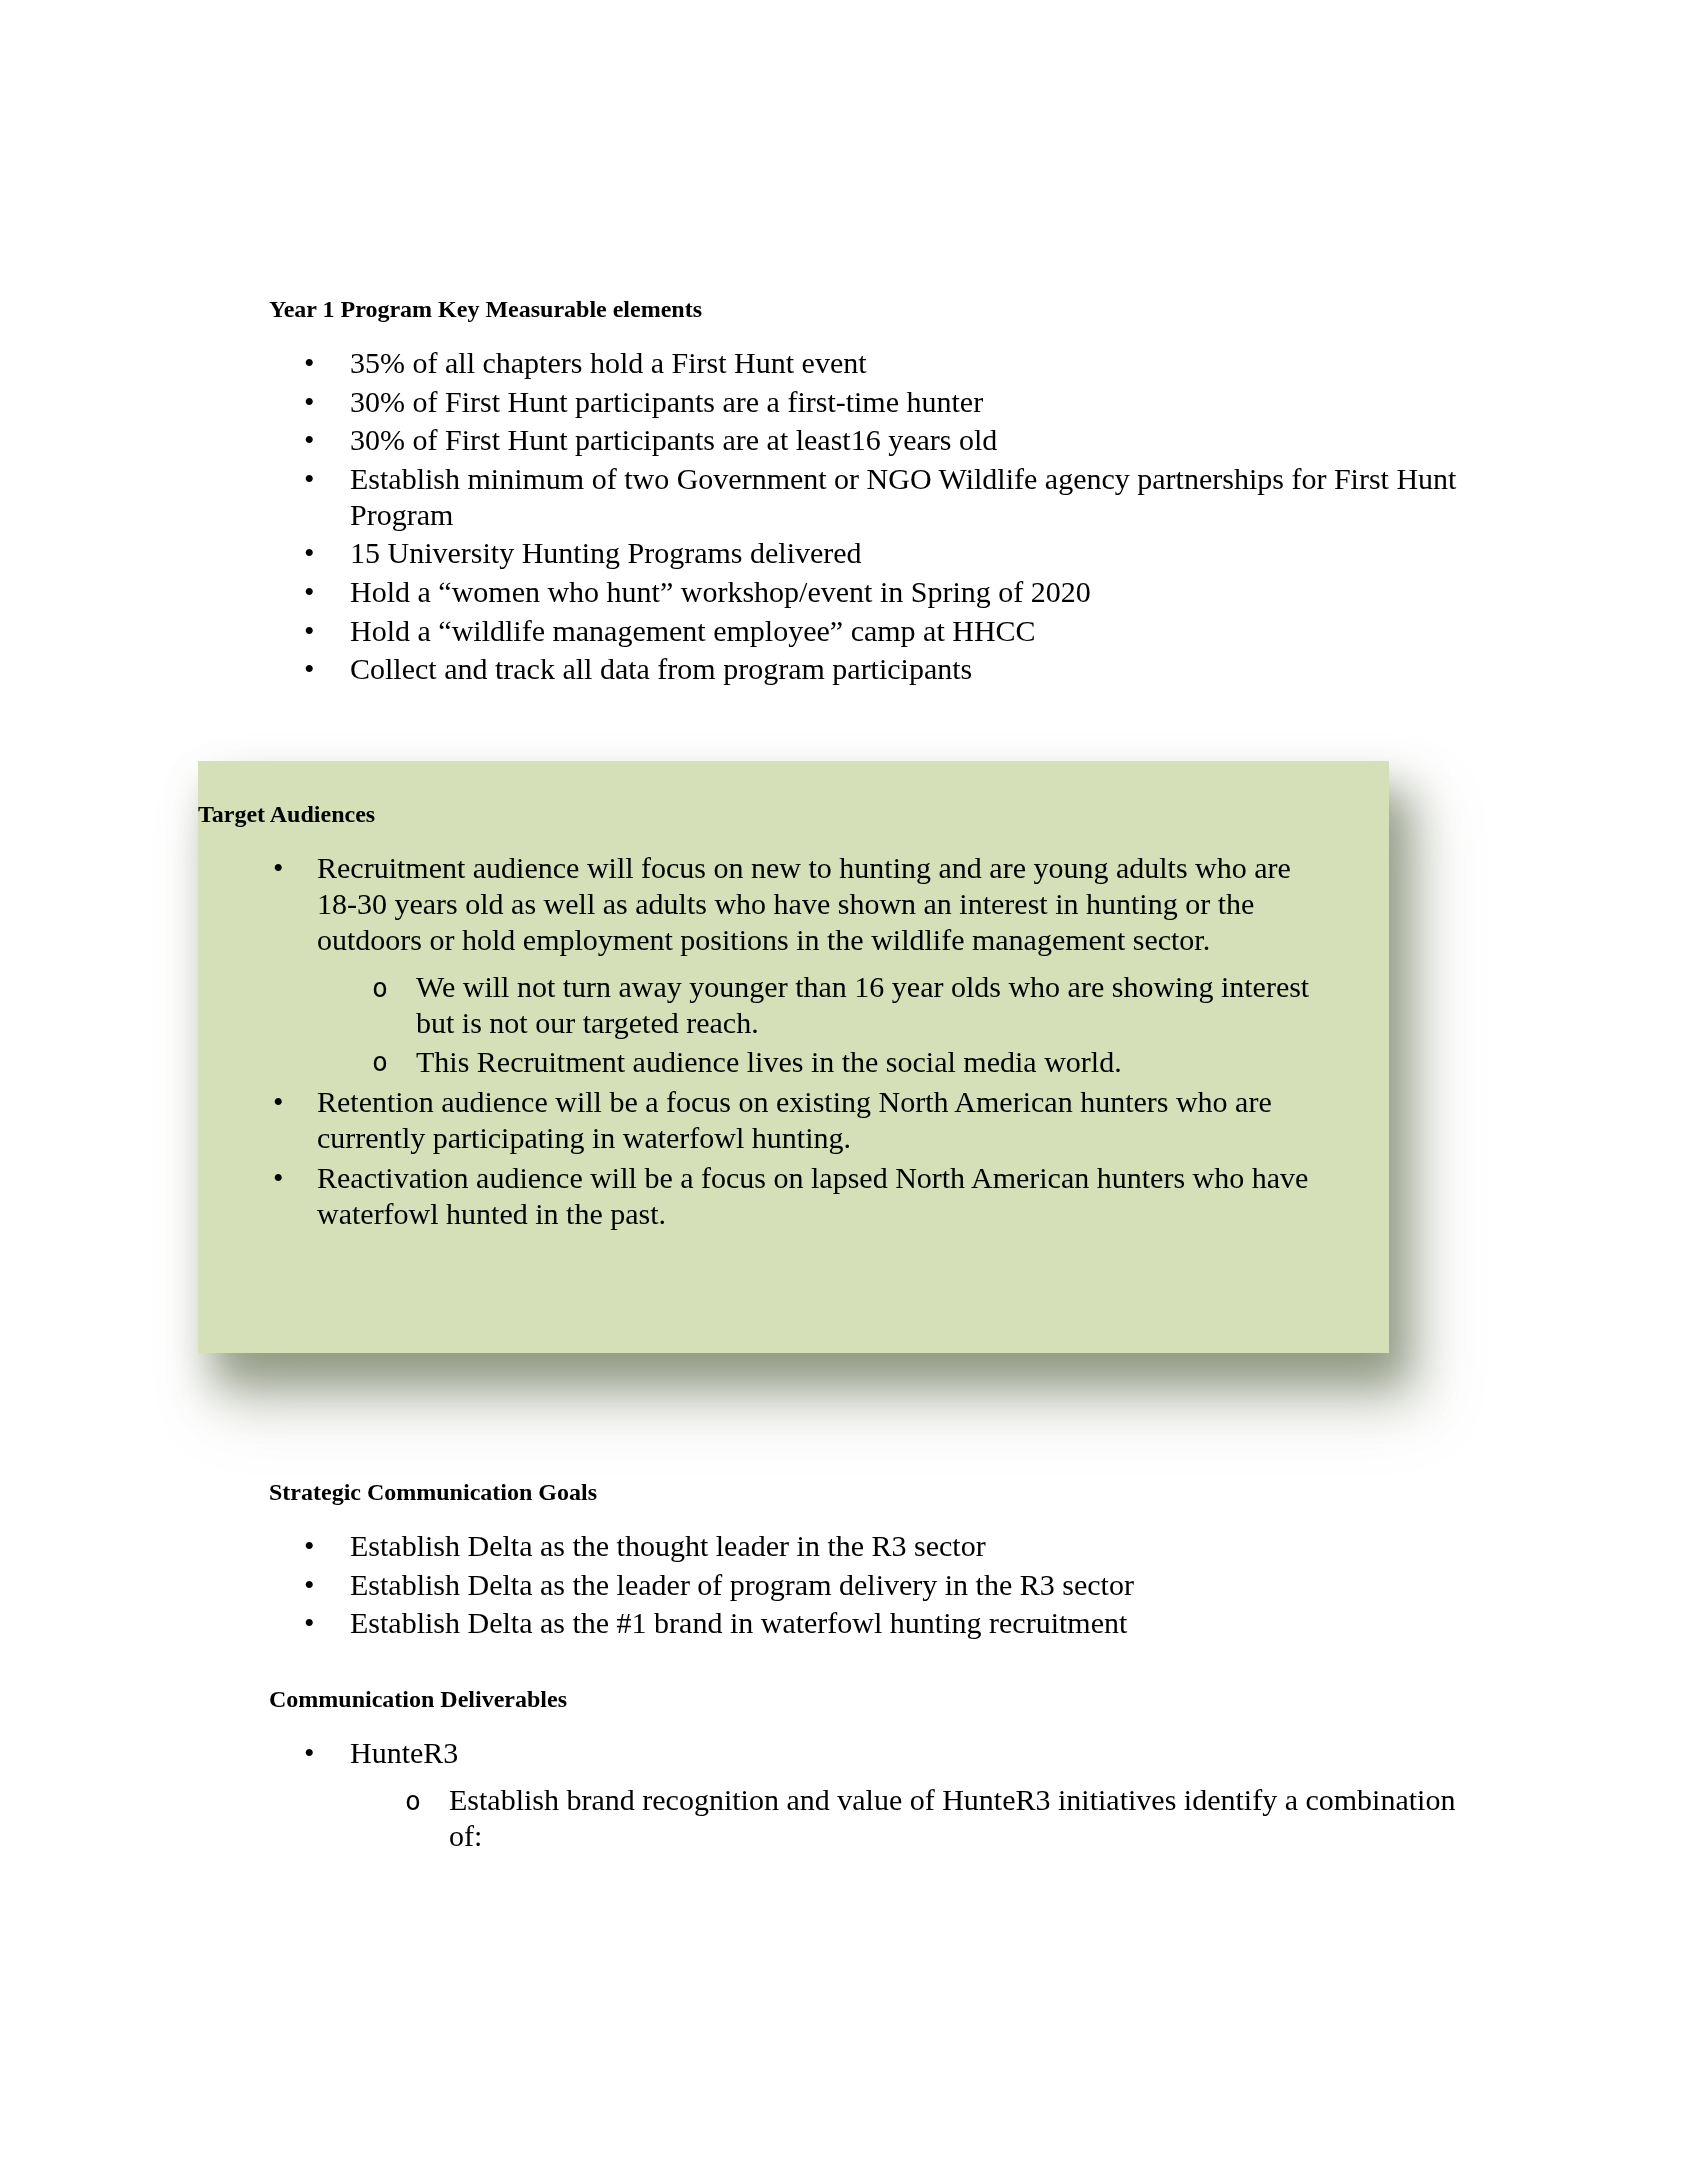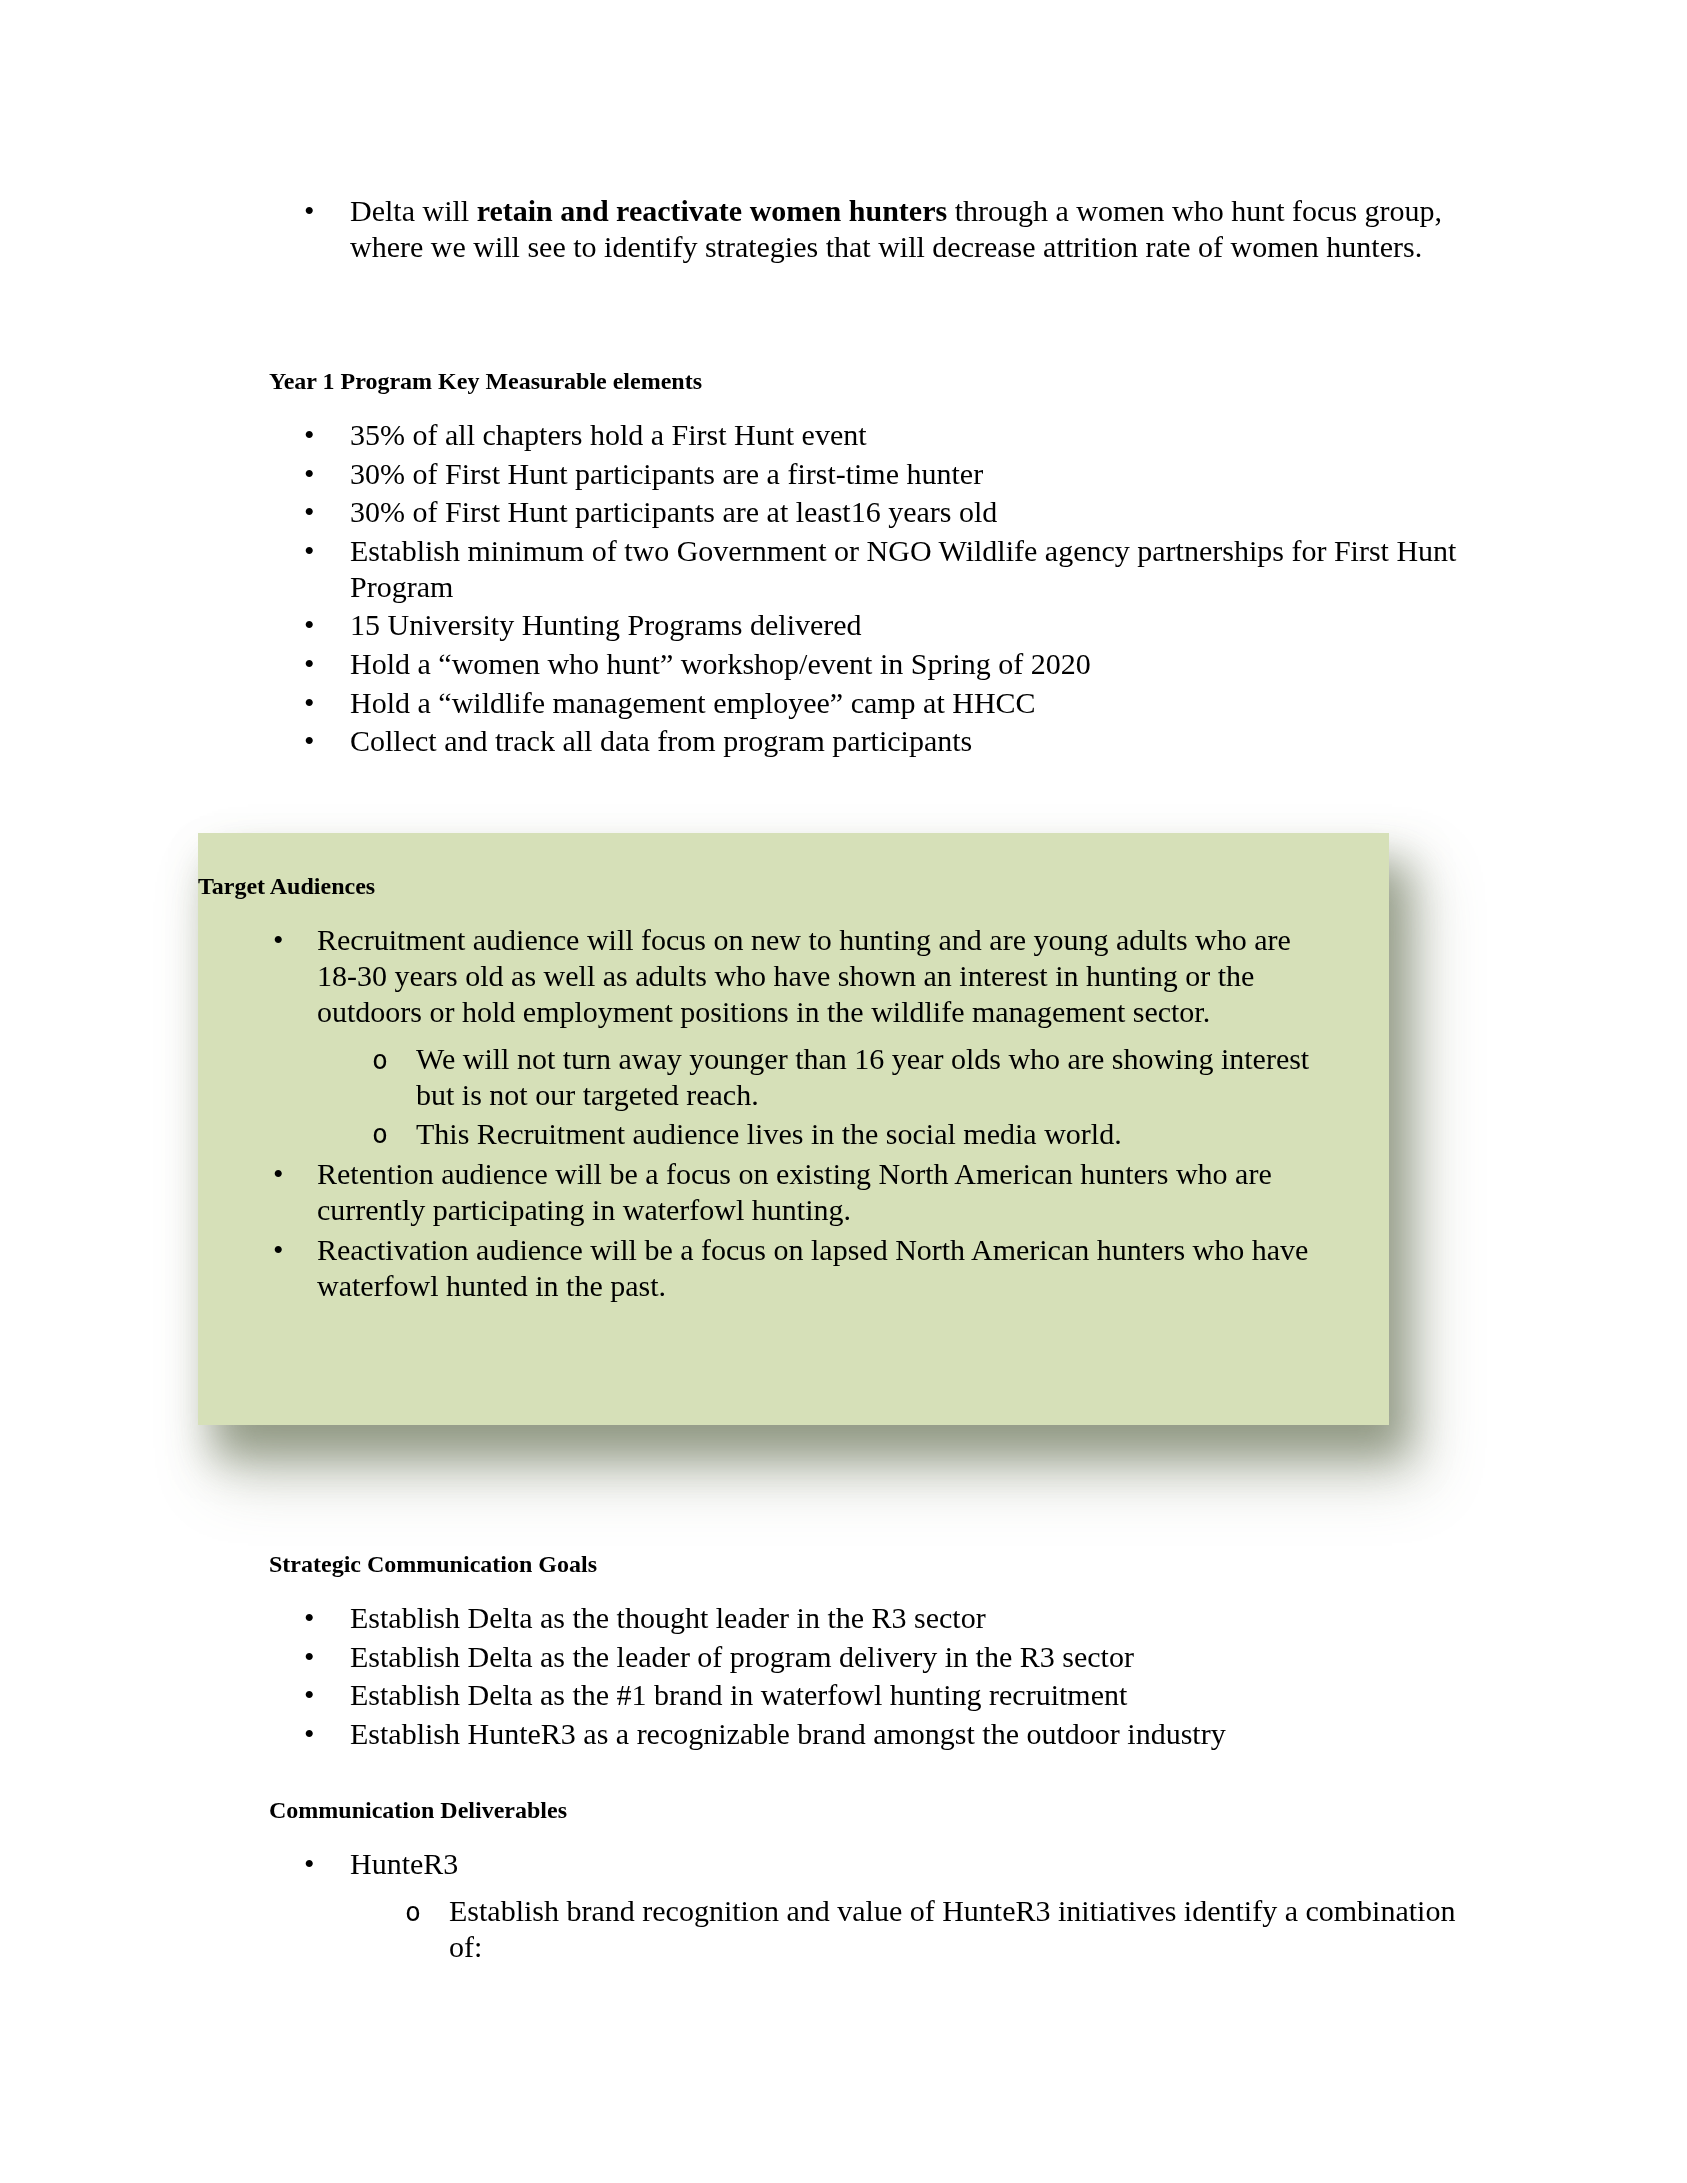--- a/index.html
+++ b/index.html
@@ -72,23 +72,20 @@
   .green-box ul.l1 > li::before { left: -44px; }
   .green-box ul.l2 > li { max-width: 913px; }
   b { font-weight: bold; }
 </style>
 </head>
 <body>
 
 <div class="page">
   <div class="content">
 
-    <ul class="l1 intro-list">
-      <li><span>Delta will </span><b>retain and reactivate women hunters</b><span> through a women who hunt focus group, where we will see to identify strategies that will decrease attrition rate of women hunters.</span></li>
-    </ul>
 
     <h2 class="year1-heading">Year 1 Program Key Measurable elements</h2>
     <ul class="l1">
       <li>35% of all chapters hold a First Hunt event</li>
       <li>30% of First Hunt participants are a first-time hunter</li>
       <li>30% of First Hunt participants are at least16 years old</li>
       <li>Establish minimum of two Government or NGO Wildlife agency partnerships for First Hunt Program</li>
       <li>15 University Hunting Programs delivered</li>
       <li>Hold a “women who hunt” workshop/event in Spring of 2020</li>
       <li>Hold a “wildlife management employee” camp at HHCC</li>
@@ -108,21 +105,20 @@
         <li>Retention audience will be a focus on existing North American hunters who are currently participating in waterfowl hunting.</li>
         <li>Reactivation audience will be a focus on lapsed North American hunters who have waterfowl hunted in the past.</li>
       </ul>
     </div>
 
     <h2 class="goals-heading">Strategic Communication Goals</h2>
     <ul class="l1 goals-list">
       <li>Establish Delta as the thought leader in the R3 sector</li>
       <li>Establish Delta as the leader of program delivery in the R3 sector</li>
       <li>Establish Delta as the #1 brand in waterfowl hunting recruitment</li>
-      <li>Establish HunteR3 as a recognizable brand amongst the outdoor industry</li>
     </ul>
 
     <h2 class="deliverables-heading">Communication Deliverables</h2>
     <ul class="l1 deliverables-list">
       <li>
         <span>HunteR3</span>
         <ul class="l2">
           <li>Establish brand recognition and value of HunteR3 initiatives identify a combination of:</li>
         </ul>
       </li>

